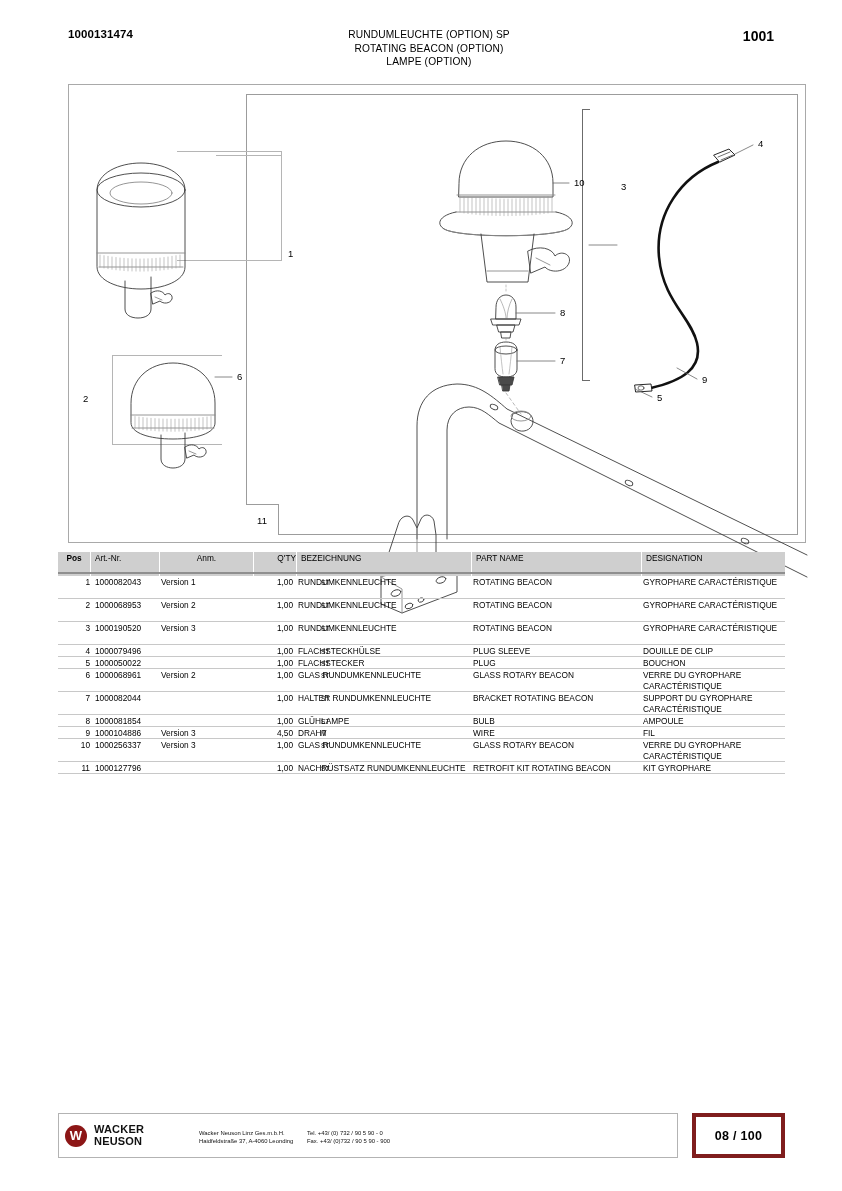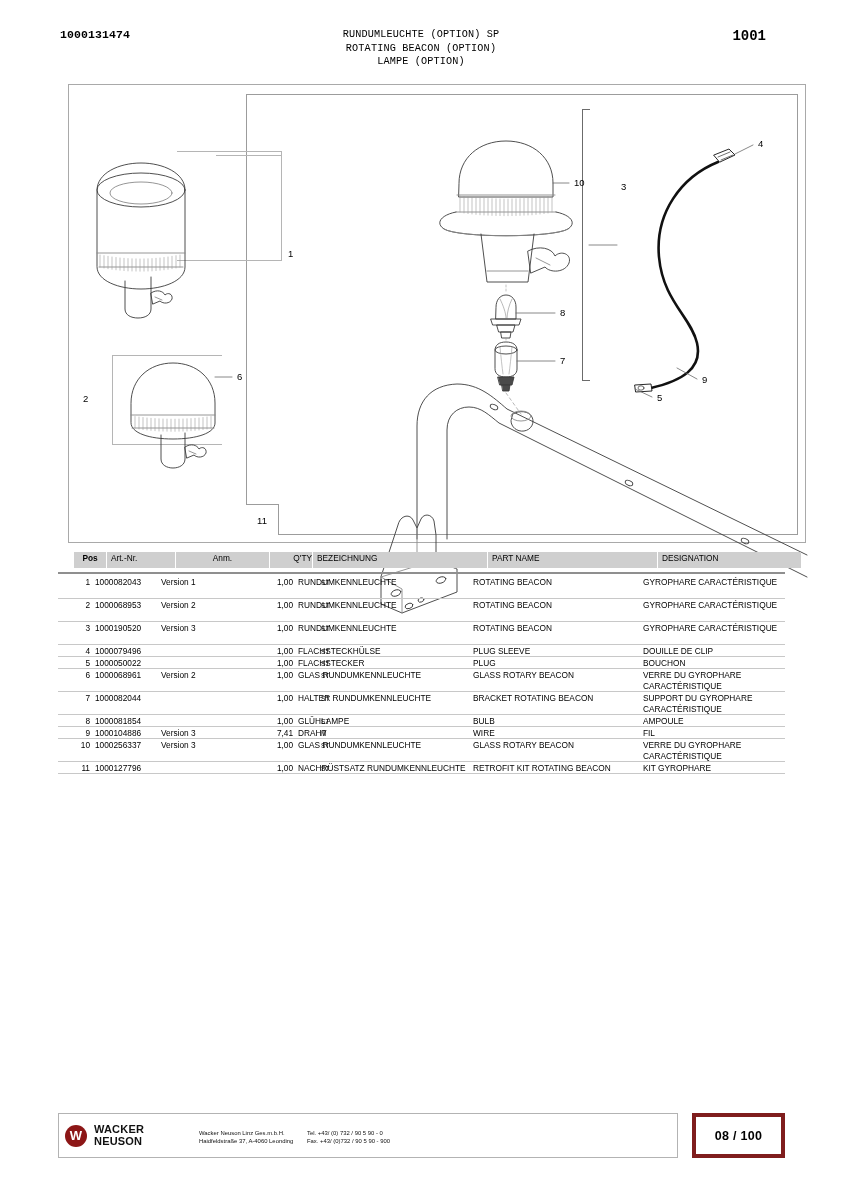--- a/index.html
+++ b/index.html
@@ -8,21 +8,21 @@
     width: 842px; height: 1191px;
     background: #ffffff;
     font-family: "Liberation Sans", sans-serif;
     color: #000;
     position: relative;
     overflow: hidden;
   }
 
   
   #page-header {
-    position: absolute; left: 0; top: 28px; width: 824px; height: 50px; font-family: Liberation Mono, monospace;
+    position: absolute; left: 8px; top: 28px; width: 824px; height: 50px;
   }
   #doc-number {
     position: absolute; left: 60px; top: 0px;
     font-size: 11.5px; font-weight: bold; letter-spacing: .1px;
   }
   #header-titles {
     position: absolute; left: 0; top: 0; width: 842px;
     text-align: center;
   }
   #header-titles div {
@@ -85,27 +85,26 @@
   svg.art { position: absolute; left: 0; top: 0; overflow: visible; }
 
   
   #parts-table {
     position: absolute; left: 58px; top: 552px; width: 727px;
   }
   #table-head {
     position: relative; height: 13px;
   }
   #table-head .hcell {
-    position: absolute; top: 0; height: 16px;
+    position: absolute; top: 0; height: 24px;
     background: #cfcfcf;
     font-size: 8.3px; line-height: 13px;
     color: #000;
     padding-left: 4px;
     white-space: nowrap;
-    margin-left: 16px;
   }
   #table-head .hcell.bold { font-weight: bold; }
   #table-head .hcell.center { text-align: center; padding-left: 0; }
   #head-rule {
     position: absolute; left: 0; top: 20px; width: 727px;
     height: 2px; background: #8f8f8f;
   }
   #table-body { position: absolute; left: 0; top: 24px; width: 727px; }
 
   .prow {
@@ -482,21 +481,21 @@
         <div class="c c-qty">1,00</div>
         <div class="c c-unit">ST</div>
         <div class="c c-bez">GLÜHLAMPE</div>
         <div class="c c-pn">BULB</div>
         <div class="c c-des wrap">AMPOULE</div>
       </div>
       <div class="prow">
         <div class="c c-pos">9</div>
         <div class="c c-art">1000104886</div>
         <div class="c c-anm">Version 3</div>
-        <div class="c c-qty">7,41</div>
+        <div class="c c-qty">4,50</div>
         <div class="c c-unit">M</div>
         <div class="c c-bez">DRAHT</div>
         <div class="c c-pn">WIRE</div>
         <div class="c c-des wrap">FIL</div>
       </div>
       <div class="prow tall">
         <div class="c c-pos">10</div>
         <div class="c c-art">1000256337</div>
         <div class="c c-anm">Version 3</div>
         <div class="c c-qty">1,00</div>

